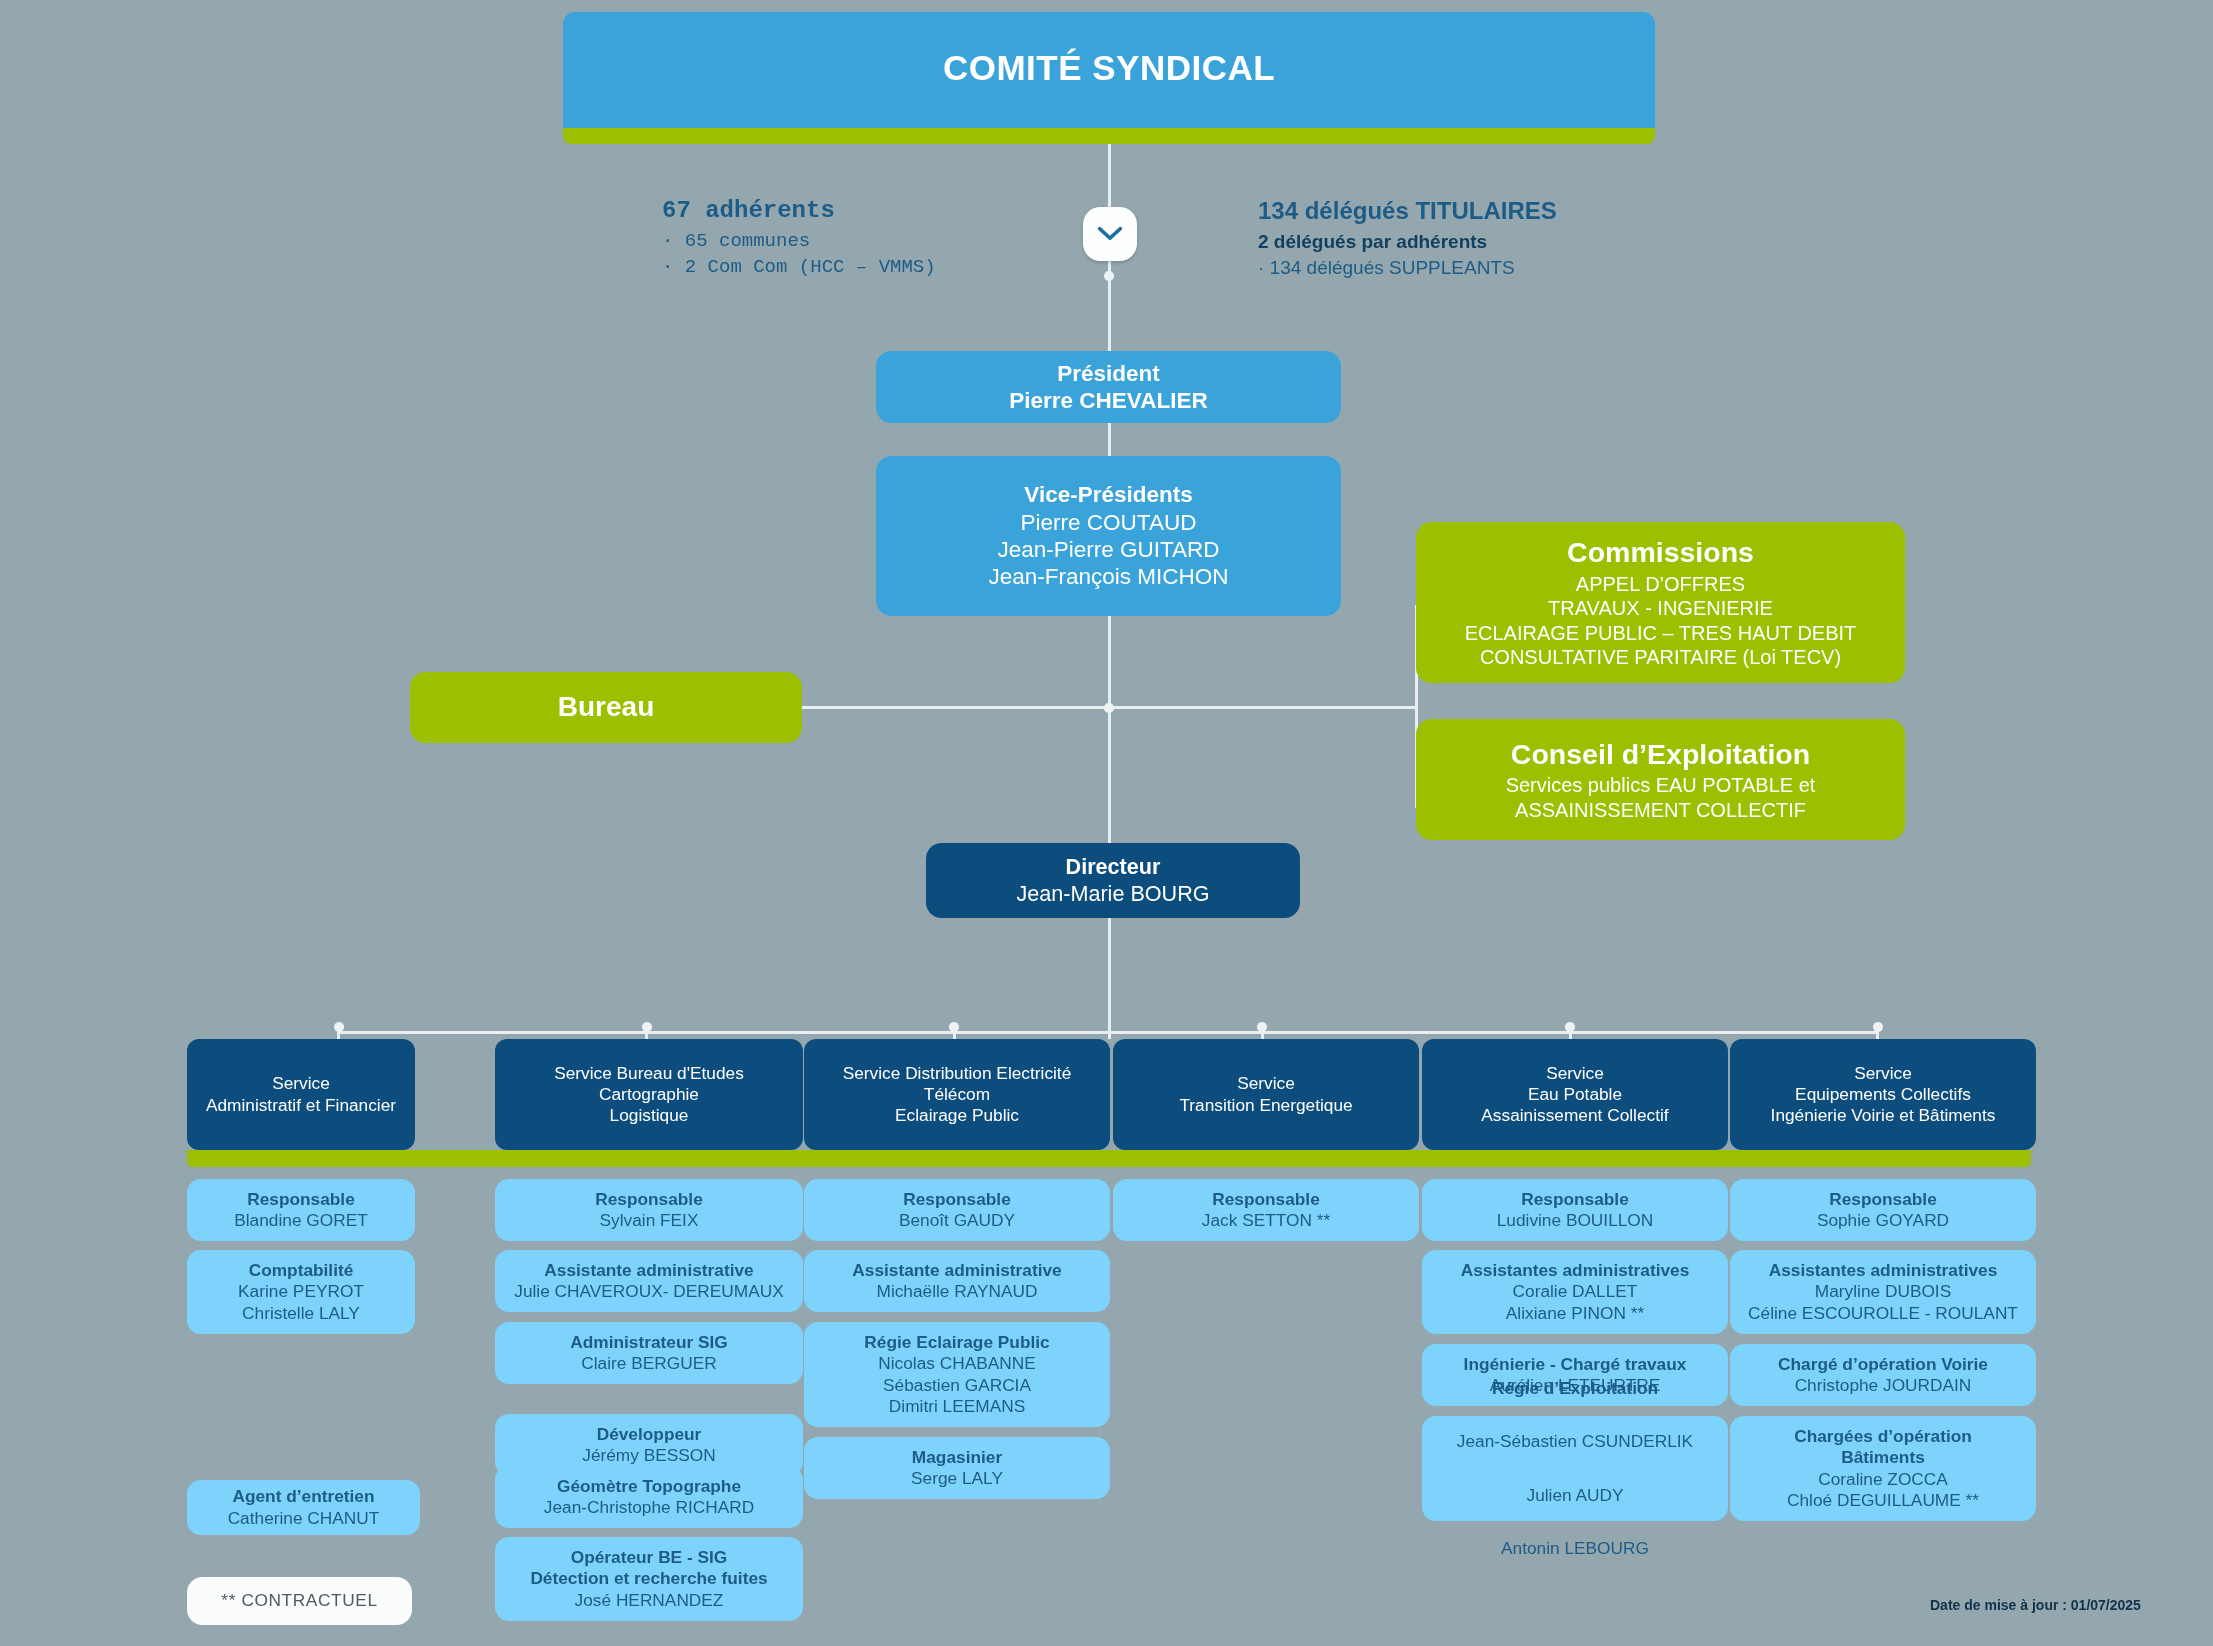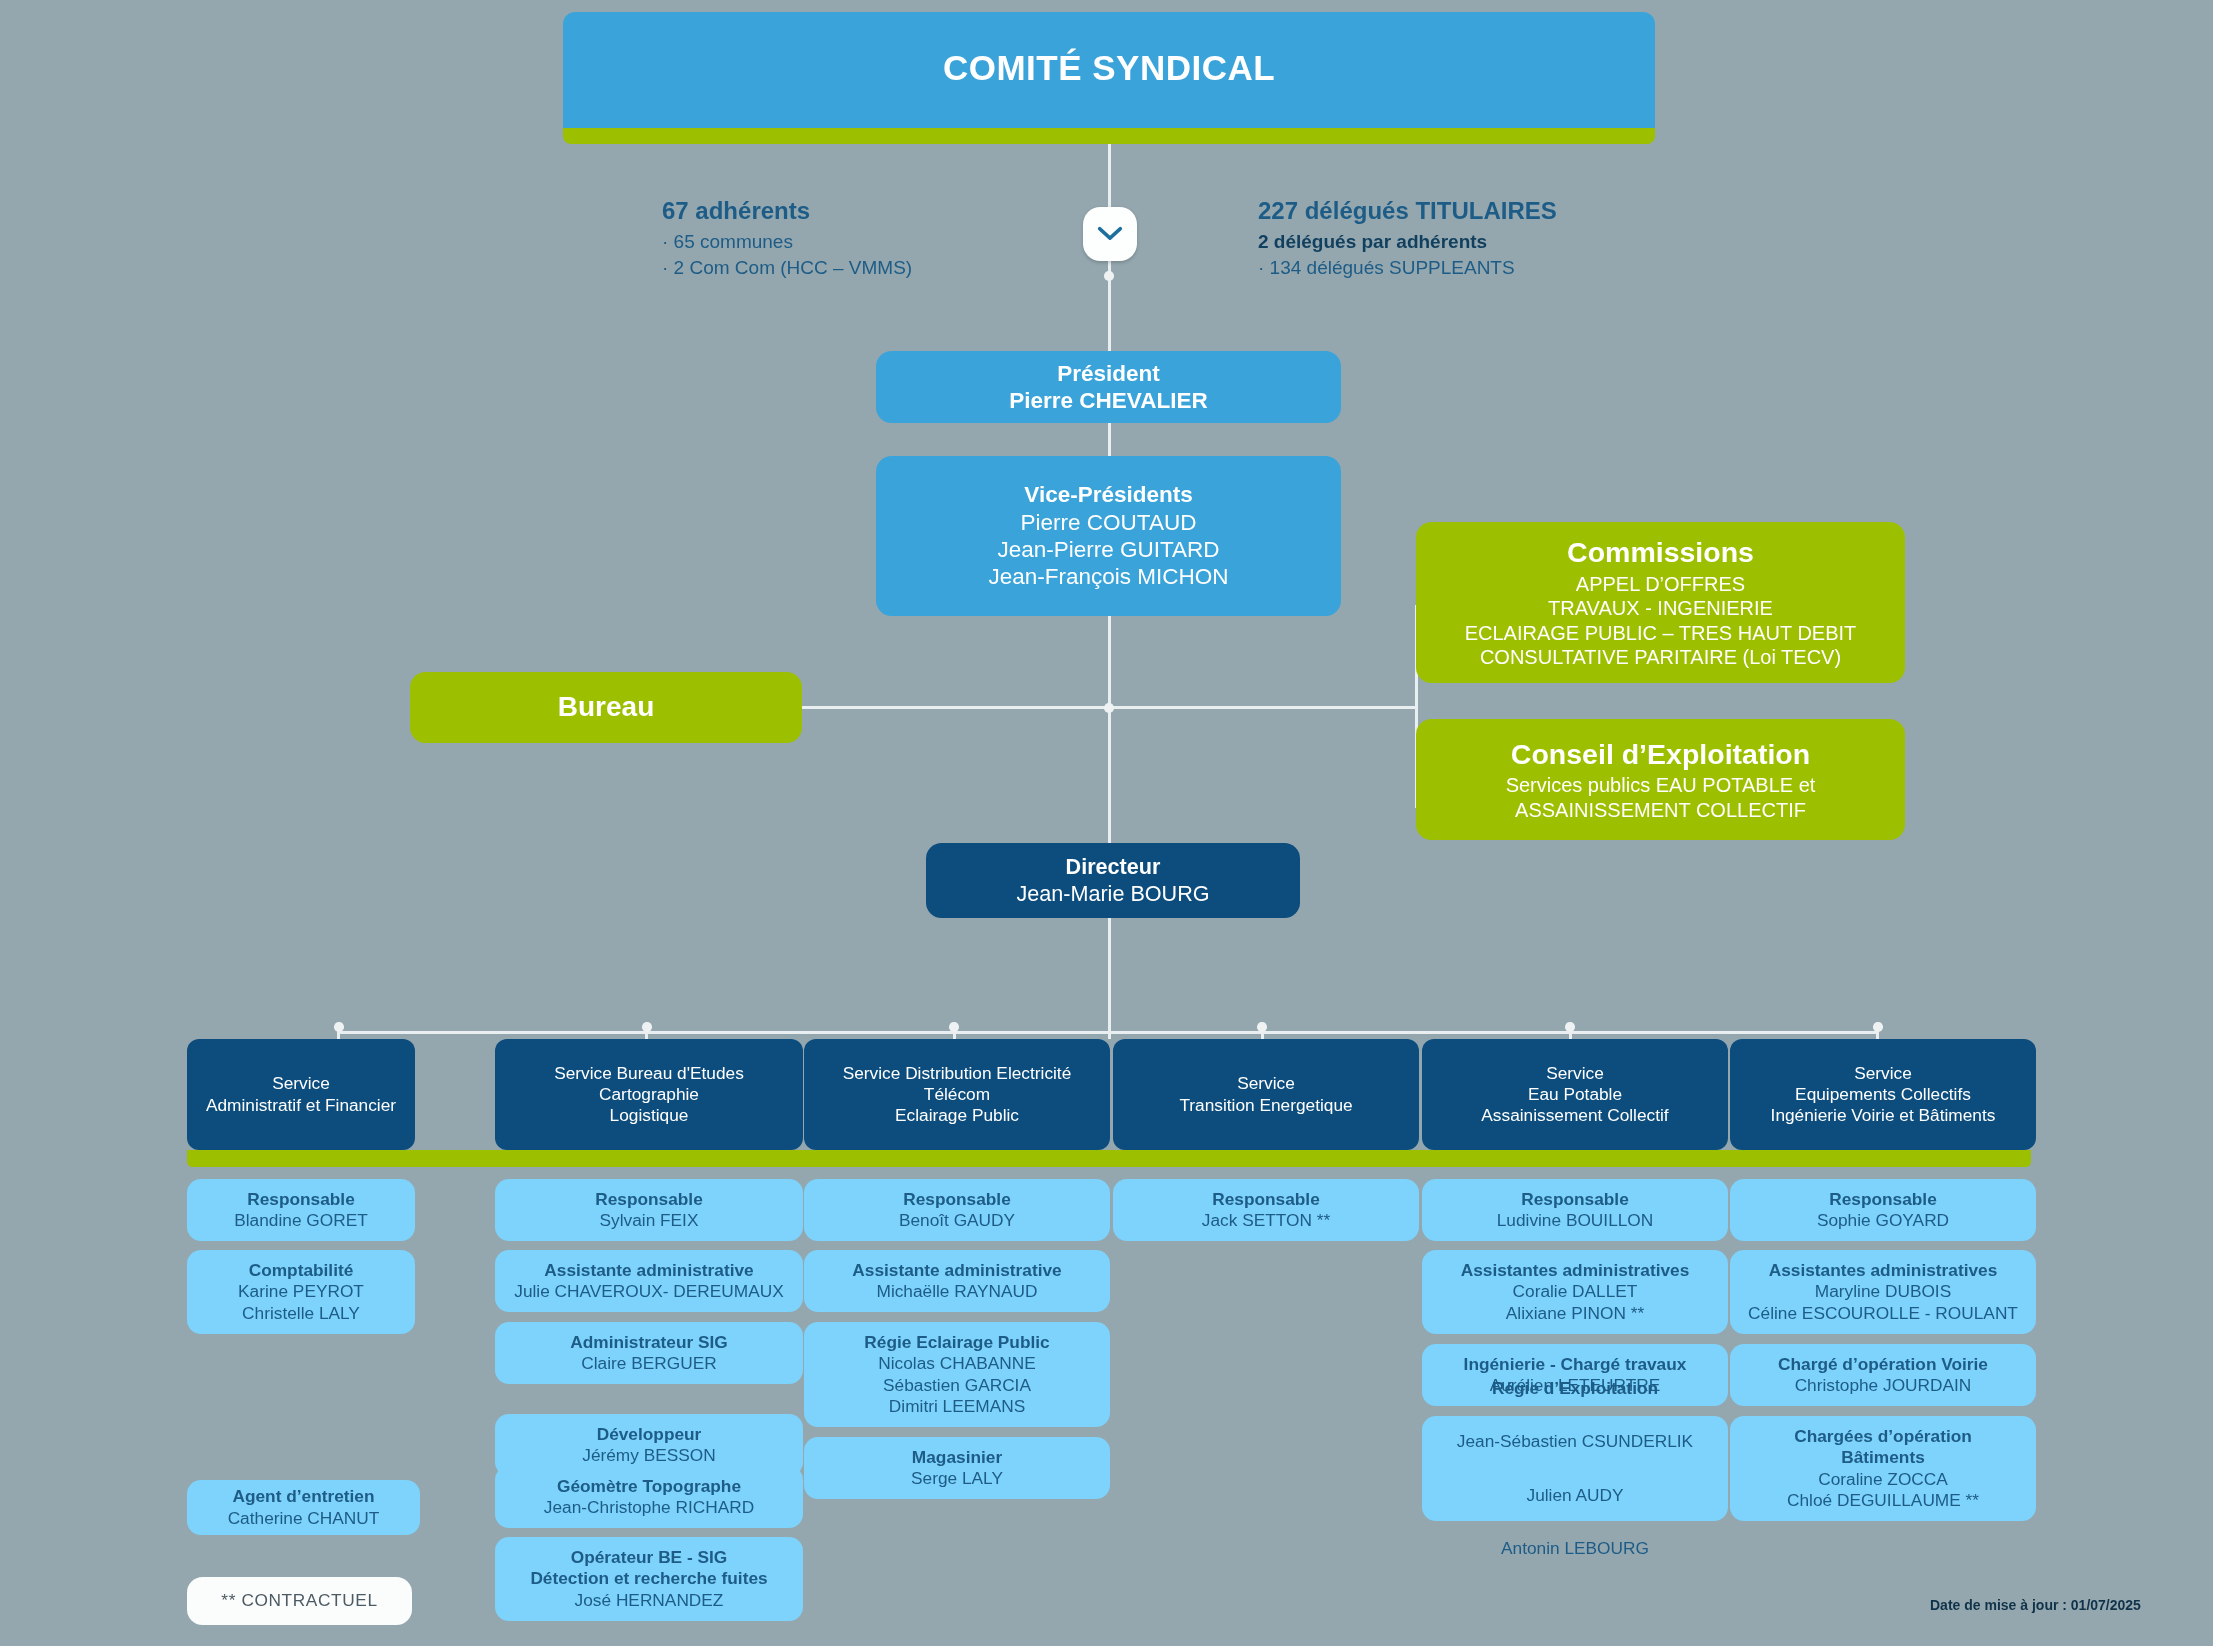--- a/index.html
+++ b/index.html
@@ -42,21 +42,21 @@
     position: absolute; left: 563px; top: 128px; width: 1092px; height: 15.6px;
     background: #9cc000; border-bottom-left-radius: 7.8px;
     border-bottom-right-radius: 7.8px;
   }
 
   
   .stats { position: absolute; color: #1d5c86; }
   .stats .hl { font-size: 24px; font-weight: bold; margin-bottom: 6px; }
   .stats .li { font-size: 19px; margin-bottom: 3.5px; }
   .stats .li.b { font-weight: bold; color: #113f5e; }
-  #stats-left  { left: 662px; top: 197px; text-align: left; }
+  #stats-left  { left: 662px; top: 197px; text-align: left; font-family: Liberation Mono, monospace; }
   #stats-right { left: 1258px; top: 197px; text-align: left; }
 
   
   #chevron {
     position: absolute; left: 1083px; top: 207px; width: 54px; height: 54px;
     background: #fdfefe; border-radius: 17.3px;
     display: flex; align-items: center; justify-content: center;
     box-shadow: 0 1.7px 3.5px rgba(0,0,0,.18);
   }
 
@@ -133,21 +133,21 @@
     <span>COMITÉ SYNDICAL</span>
   </div>
   <div id="comite-underline"></div>
 
   <div class="stats" id="stats-left">
     <div class="hl">67 adhérents</div>
     <div class="li">· 65 communes</div>
     <div class="li">· 2 Com Com (HCC – VMMS)</div>
   </div>
   <div class="stats" id="stats-right">
-    <div class="hl">227 délégués TITULAIRES</div>
+    <div class="hl">134 délégués TITULAIRES</div>
     <div class="li b">2 délégués par adhérents</div>
     <div class="li">· 134 délégués SUPPLEANTS</div>
   </div>
 
   <div id="chevron">
     <svg width="26" height="15.6" viewBox="0 0 30 18" aria-hidden="true">
       <polyline points="3,3 15,14 27,3" fill="none" stroke="#1d6f9e" stroke-width="4" stroke-linecap="round" stroke-linejoin="round"></polyline>
     </svg>
   </div>
 

